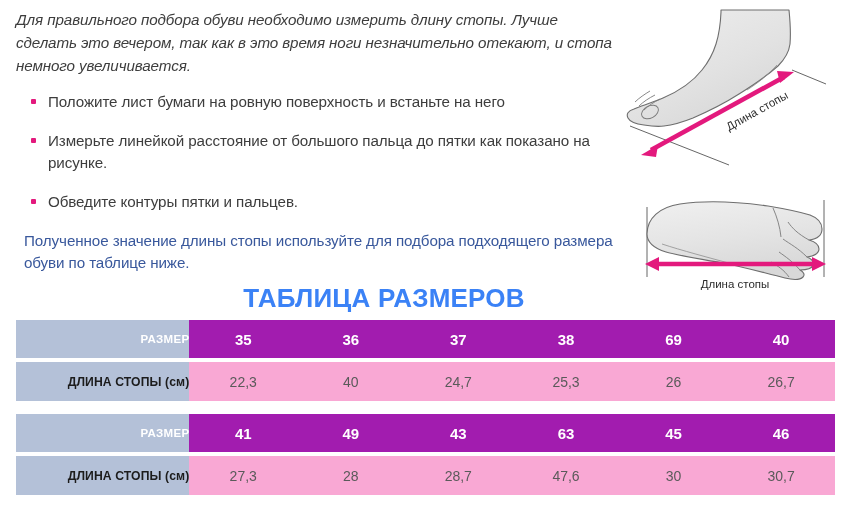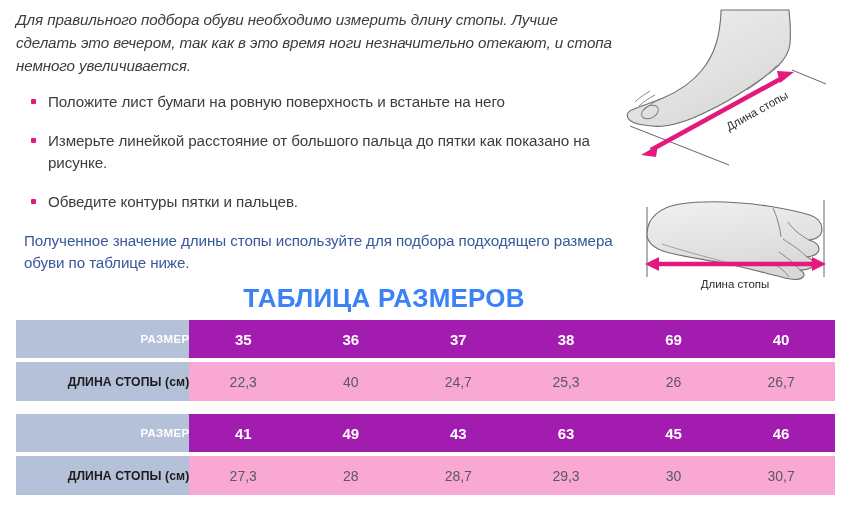--- a/index.html
+++ b/index.html
@@ -308,18 +308,18 @@
       <td class="val-cell">46</td>
     </tr>
     <tr class="spacer-row">
       <td colspan="7"></td>
     </tr>
     <tr class="data-row">
       <td class="lbl-cell data">ДЛИНА СТОПЫ (см)</td>
       <td class="val-cell data">27,3</td>
       <td class="val-cell data">28</td>
       <td class="val-cell data">28,7</td>
-      <td class="val-cell data">29,3</td>
+      <td class="val-cell data">47,6</td>
       <td class="val-cell data">30</td>
       <td class="val-cell data">30,7</td>
     </tr>
   </tbody>
 </table>
 
 </body></html>

